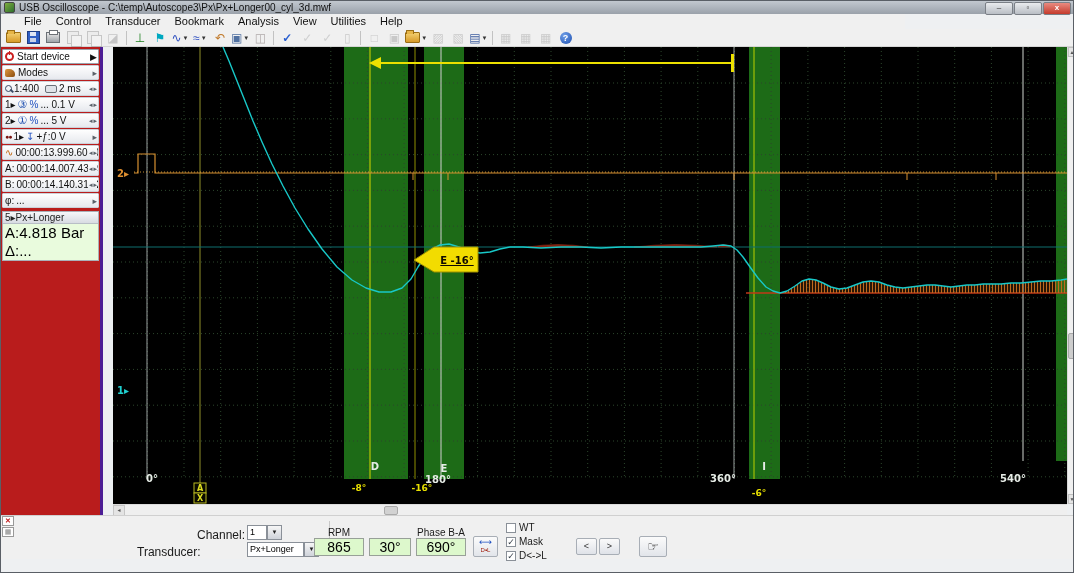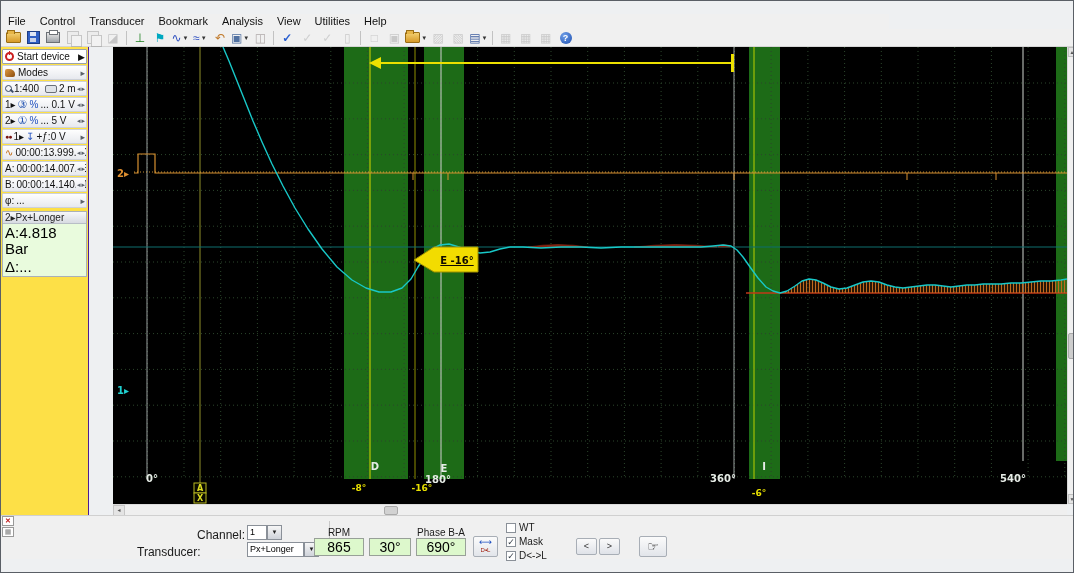--- a/index.html
+++ b/index.html
@@ -11,21 +11,21 @@
     background:linear-gradient(#c2c8cf,#9aa1aa);display:flex;align-items:center;font-size:10px;color:#111;}
   #app-icon{width:9px;height:9px;margin:0 4px 0 3px;border-radius:2px;
     background:linear-gradient(135deg,#7fae3f,#2d6e2d);border:1px solid #444;}
   #title-text{white-space:nowrap;}
   #winbtns{position:absolute;right:4px;top:1px;display:flex;gap:1px;}
   .winbtn{width:26px;height:11px;font-size:8px;line-height:10px;text-align:center;
     background:linear-gradient(#e9ebee,#b9bec5);border:1px solid #7a7f86;border-radius:2px;color:#222;}
   .winbtn.close{background:linear-gradient(#e98b80,#c43a2c);color:#fff;font-weight:bold;}
   
   #menubar{position:absolute;left:0;top:13px;width:888px;height:15px;background:#f0f0f0;
-    display:flex;align-items:center;font-size:11px;color:#111;border-bottom:1px solid #e0e0e0;}
+    display:flex;align-items:center;font-size:11px;color:#111;border-bottom:1px solid #e0e0e0;padding-left:16px;}
   .menu-item{padding:0 7px;height:15px;line-height:15px;}
   
   #toolbar{position:absolute;left:0;top:28px;width:1074px;height:18px;background:#f0f0f0;
     display:flex;align-items:center;border-bottom:1px solid #d5d5d5;padding-left:2px;box-sizing:border-box;}
   .tb-btn{height:17px;min-width:18px;display:flex;align-items:center;justify-content:center;
     font-size:12px;line-height:16px;padding:0 1px;position:relative;}
   .tb-btn.disabled{opacity:.4;filter:grayscale(80%);}
   .tb-sep{width:1px;height:14px;background:#c2c2c2;margin:0 3px;}
   .tb-dd{font-size:6px;color:#333;margin-left:1px;}
   .i-folder{width:13px;height:9px;background:linear-gradient(#f3cf70,#d79a28);border:1px solid #9a6d14;
@@ -35,22 +35,22 @@
   .i-save{width:11px;height:11px;background:#2f5fc4;border:1px solid #1d3d85;position:relative;display:inline-block;}
   .i-save:before{content:"";position:absolute;left:2px;top:0;width:6px;height:4px;background:#dfe6f5;}
   .i-save:after{content:"";position:absolute;left:2px;bottom:1px;width:6px;height:4px;background:#c8d2ea;}
   .i-print{width:12px;height:9px;background:linear-gradient(#e8e8e8,#9fa4aa);border:1px solid #6b7076;position:relative;display:inline-block;}
   .i-print:before{content:"";position:absolute;left:2px;top:-3px;width:7px;height:3px;background:#fff;border:1px solid #6b7076;}
   .i-copy{width:10px;height:11px;position:relative;display:inline-block;background:#e8e8e8;border:1px solid #888;}
   .i-copy:before{content:"";position:absolute;left:3px;top:3px;width:9px;height:10px;background:#f5f5f5;border:1px solid #888;}
   .i-help{width:12px;height:12px;border-radius:50%;background:radial-gradient(circle at 35% 30%,#6f9fe8,#1d4fb0);
     color:#fff;font-size:9px;font-weight:bold;text-align:center;line-height:12px;display:inline-block;}
   
-  #sidebar{position:absolute;left:0;top:46px;width:88px;height:468px;background:#fde047;
-    border-right:1px solid #4c1d95;box-sizing:border-box;padding-top:2px;}
+  #sidebar{position:absolute;left:0;top:46px;width:102px;height:468px;background:#b91c1c;
+    border-right:3px solid #4c1d95;box-sizing:border-box;padding-top:2px;}
   .sb-row{position:relative;height:15px;margin:0 1px 1px 1px;background:linear-gradient(#fefefe,#e7e9ee);
     border:1px solid #cdd1d8;border-radius:1px;display:flex;align-items:center;font-size:10px;color:#111;
     padding:0 2px;white-space:nowrap;overflow:hidden;box-sizing:border-box;}
   .sb-row.hl{background:#fff;border-color:#9aa2ac;}
   .sb-arrows{position:absolute;right:1px;top:0;height:100%;display:flex;align-items:center;
     font-size:7px;color:#5a6068;gap:1px;background:inherit;padding-left:1px;}
   .pt{margin-right:2px;}
   .c-blue{color:#2050c0;} .c-dkred{color:#7a1410;font-size:7px;letter-spacing:-1px;}
   .c-orange{color:#c06000;} .c-circ{color:#1d4fb0;font-size:11px;}
   .ic-power{width:9px;height:9px;border:2px solid #cc2020;border-radius:50%;box-sizing:border-box;
@@ -112,20 +112,29 @@
   #status-right{position:absolute;left:856px;top:2px;}
   #status-sep{position:absolute;left:850px;top:1px;width:1px;height:12px;background:#cccccc;}
   #grip{position:absolute;right:2px;bottom:2px;width:10px;height:10px;
     background:repeating-linear-gradient(135deg,#bbb 0 1px,transparent 1px 3px);}
 </style>
 </head>
 <body>
 
 <div id="app">
 
+  <div id="titlebar">
+    <span id="app-icon"></span>
+    <span id="title-text">USB Oscilloscope - C:\temp\Autoscope3\Px\Px+Longer00_cyl_3d.mwf</span>
+    <span id="winbtns">
+      <span class="winbtn">–</span>
+      <span class="winbtn">▫</span>
+      <span class="winbtn close">x</span>
+    </span>
+  </div>
 
   <div id="menubar">
       <span class="menu-item">File</span>
       <span class="menu-item">Control</span>
       <span class="menu-item">Transducer</span>
       <span class="menu-item">Bookmark</span>
       <span class="menu-item">Analysis</span>
       <span class="menu-item">View</span>
       <span class="menu-item">Utilities</span>
       <span class="menu-item">Help</span>
@@ -303,21 +312,21 @@
         </span>
       </div>
       <div class="sb-row">
         <span class="pt">φ:</span>
         <span class="pt">...</span>
         <span class="sb-arrows">
           <span style="font-size: 9px;">▸</span>
         </span>
       </div>
       <div class="panel">
-        <div class="panel-h">2▸Px+Longer</div>
+        <div class="panel-h">5▸Px+Longer</div>
         <div class="panel-v">A:4.818 Bar</div>
         <div class="panel-v">Δ:...</div>
       </div>
     </div>
 
   <div id="plot">
       <svg width="954" height="457" viewBox="112 46 954 457">
         <defs>
           <pattern id="hatch" width="3" height="4" patternUnits="userSpaceOnUse">
             <line x1="1.5" y1="0" x2="1.5" y2="4" stroke="#c06a1e" stroke-width="1.4"></line>

